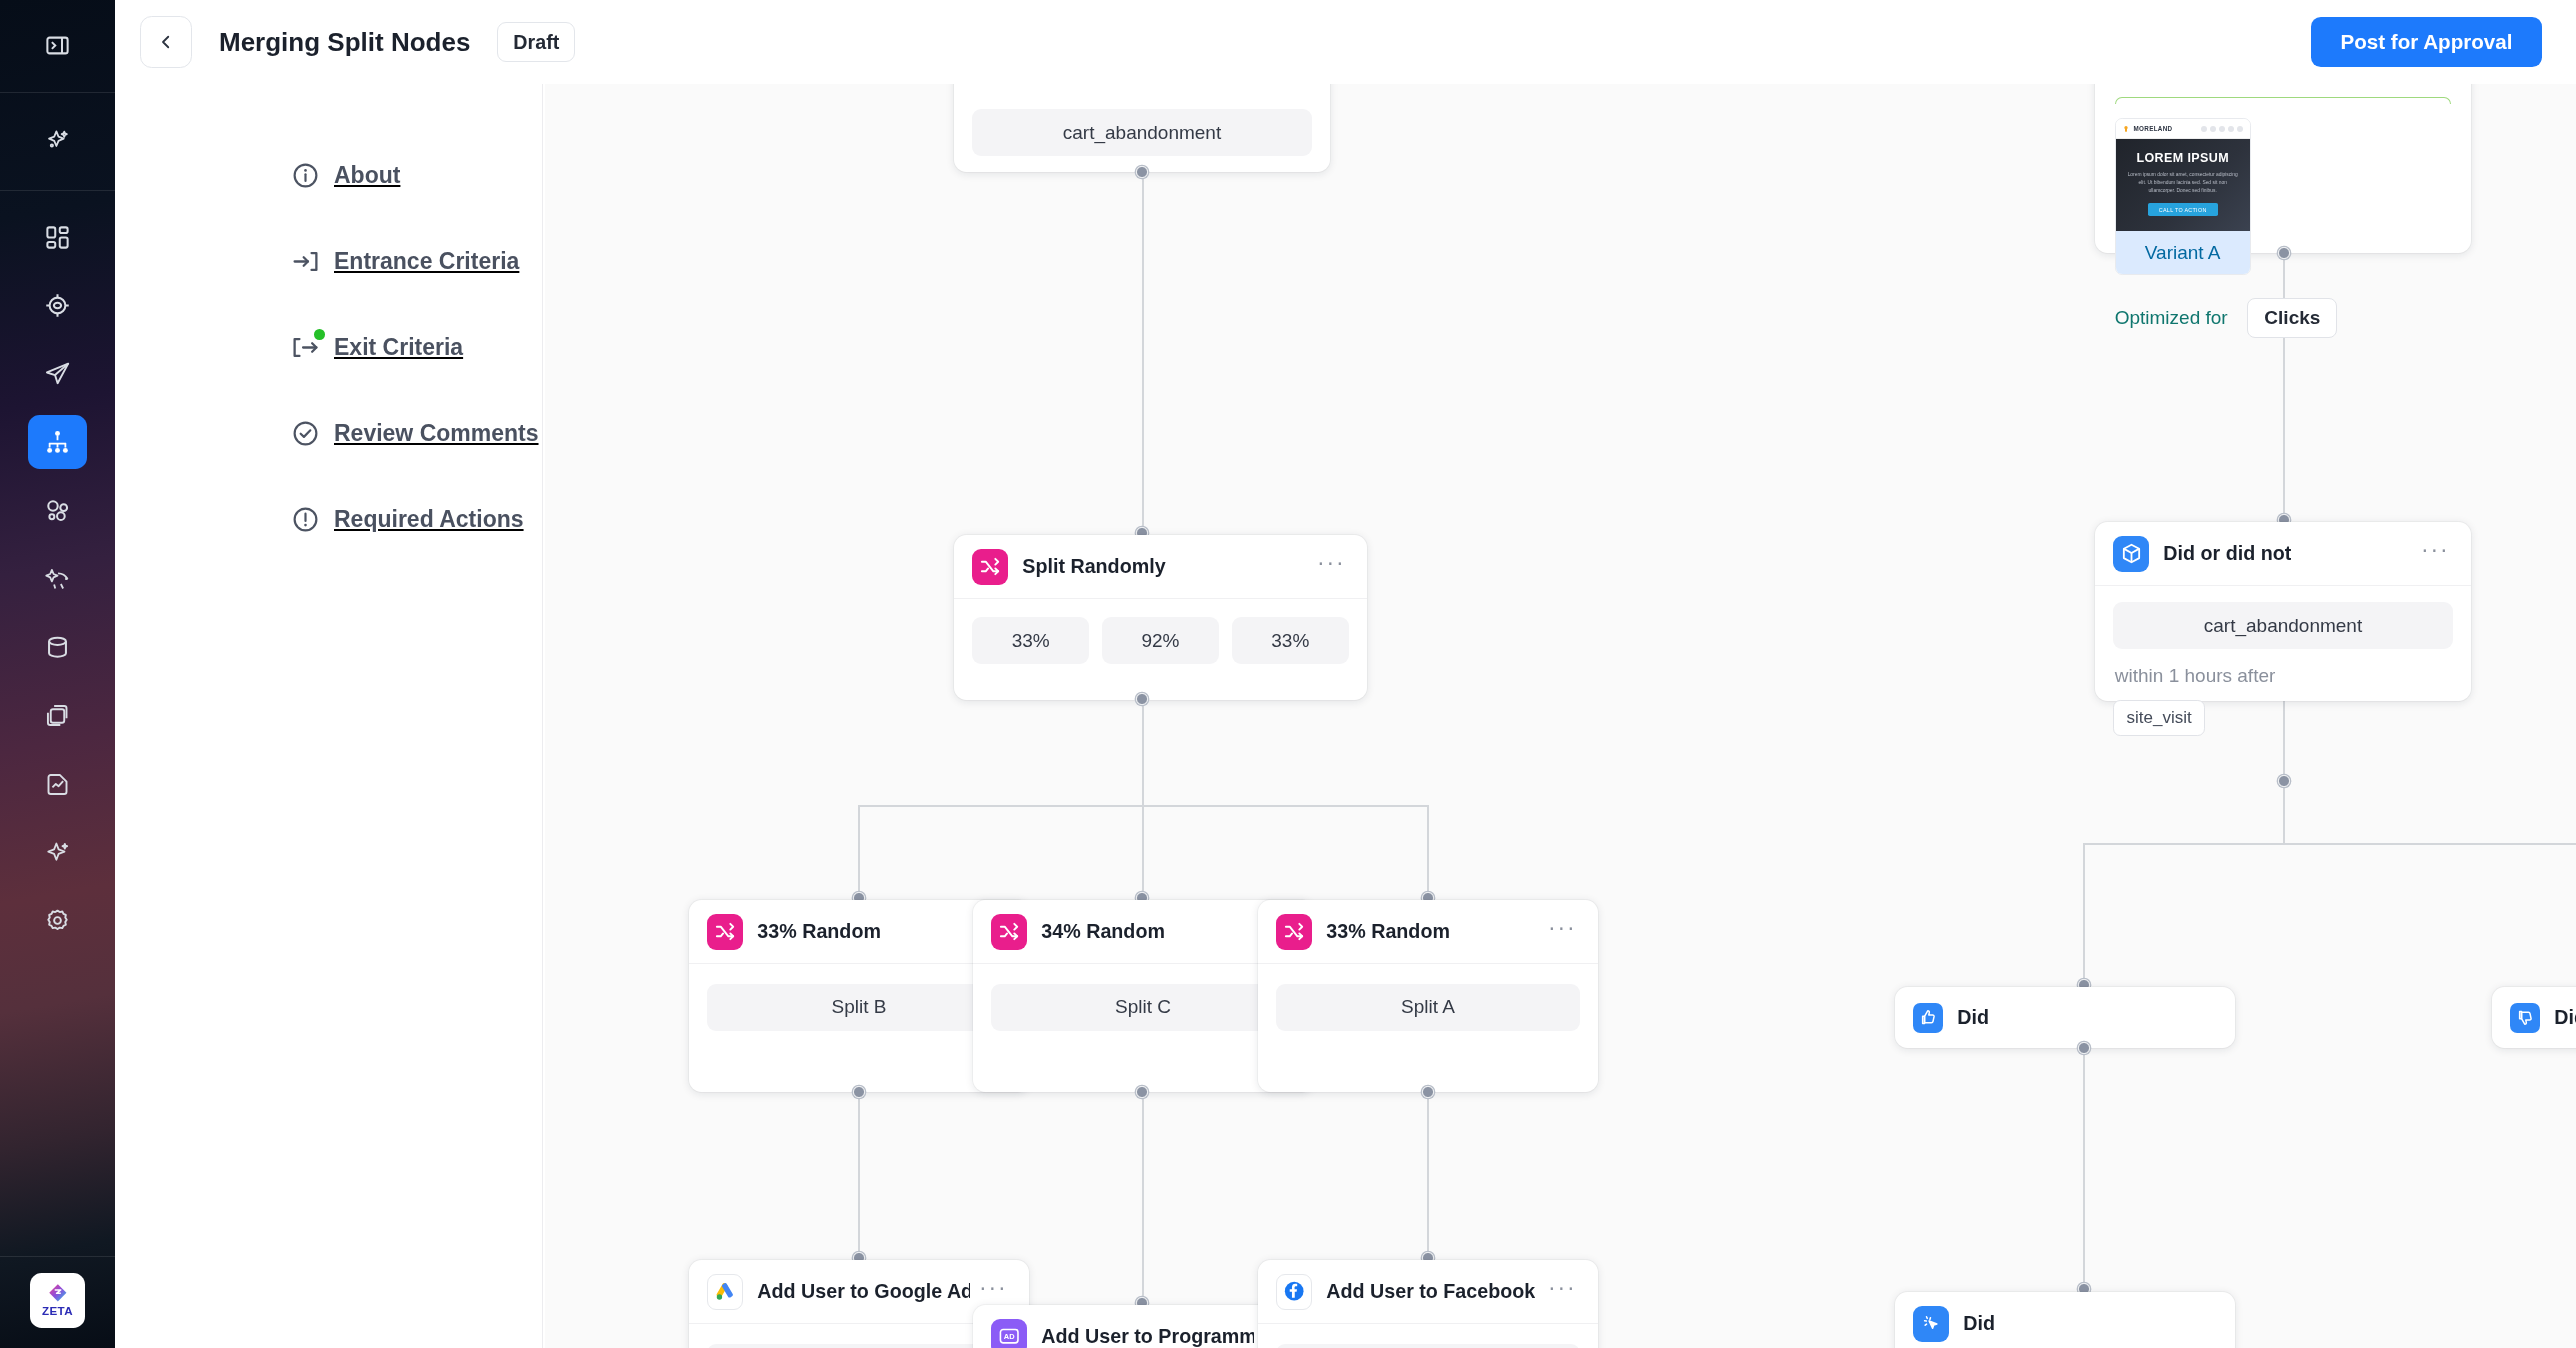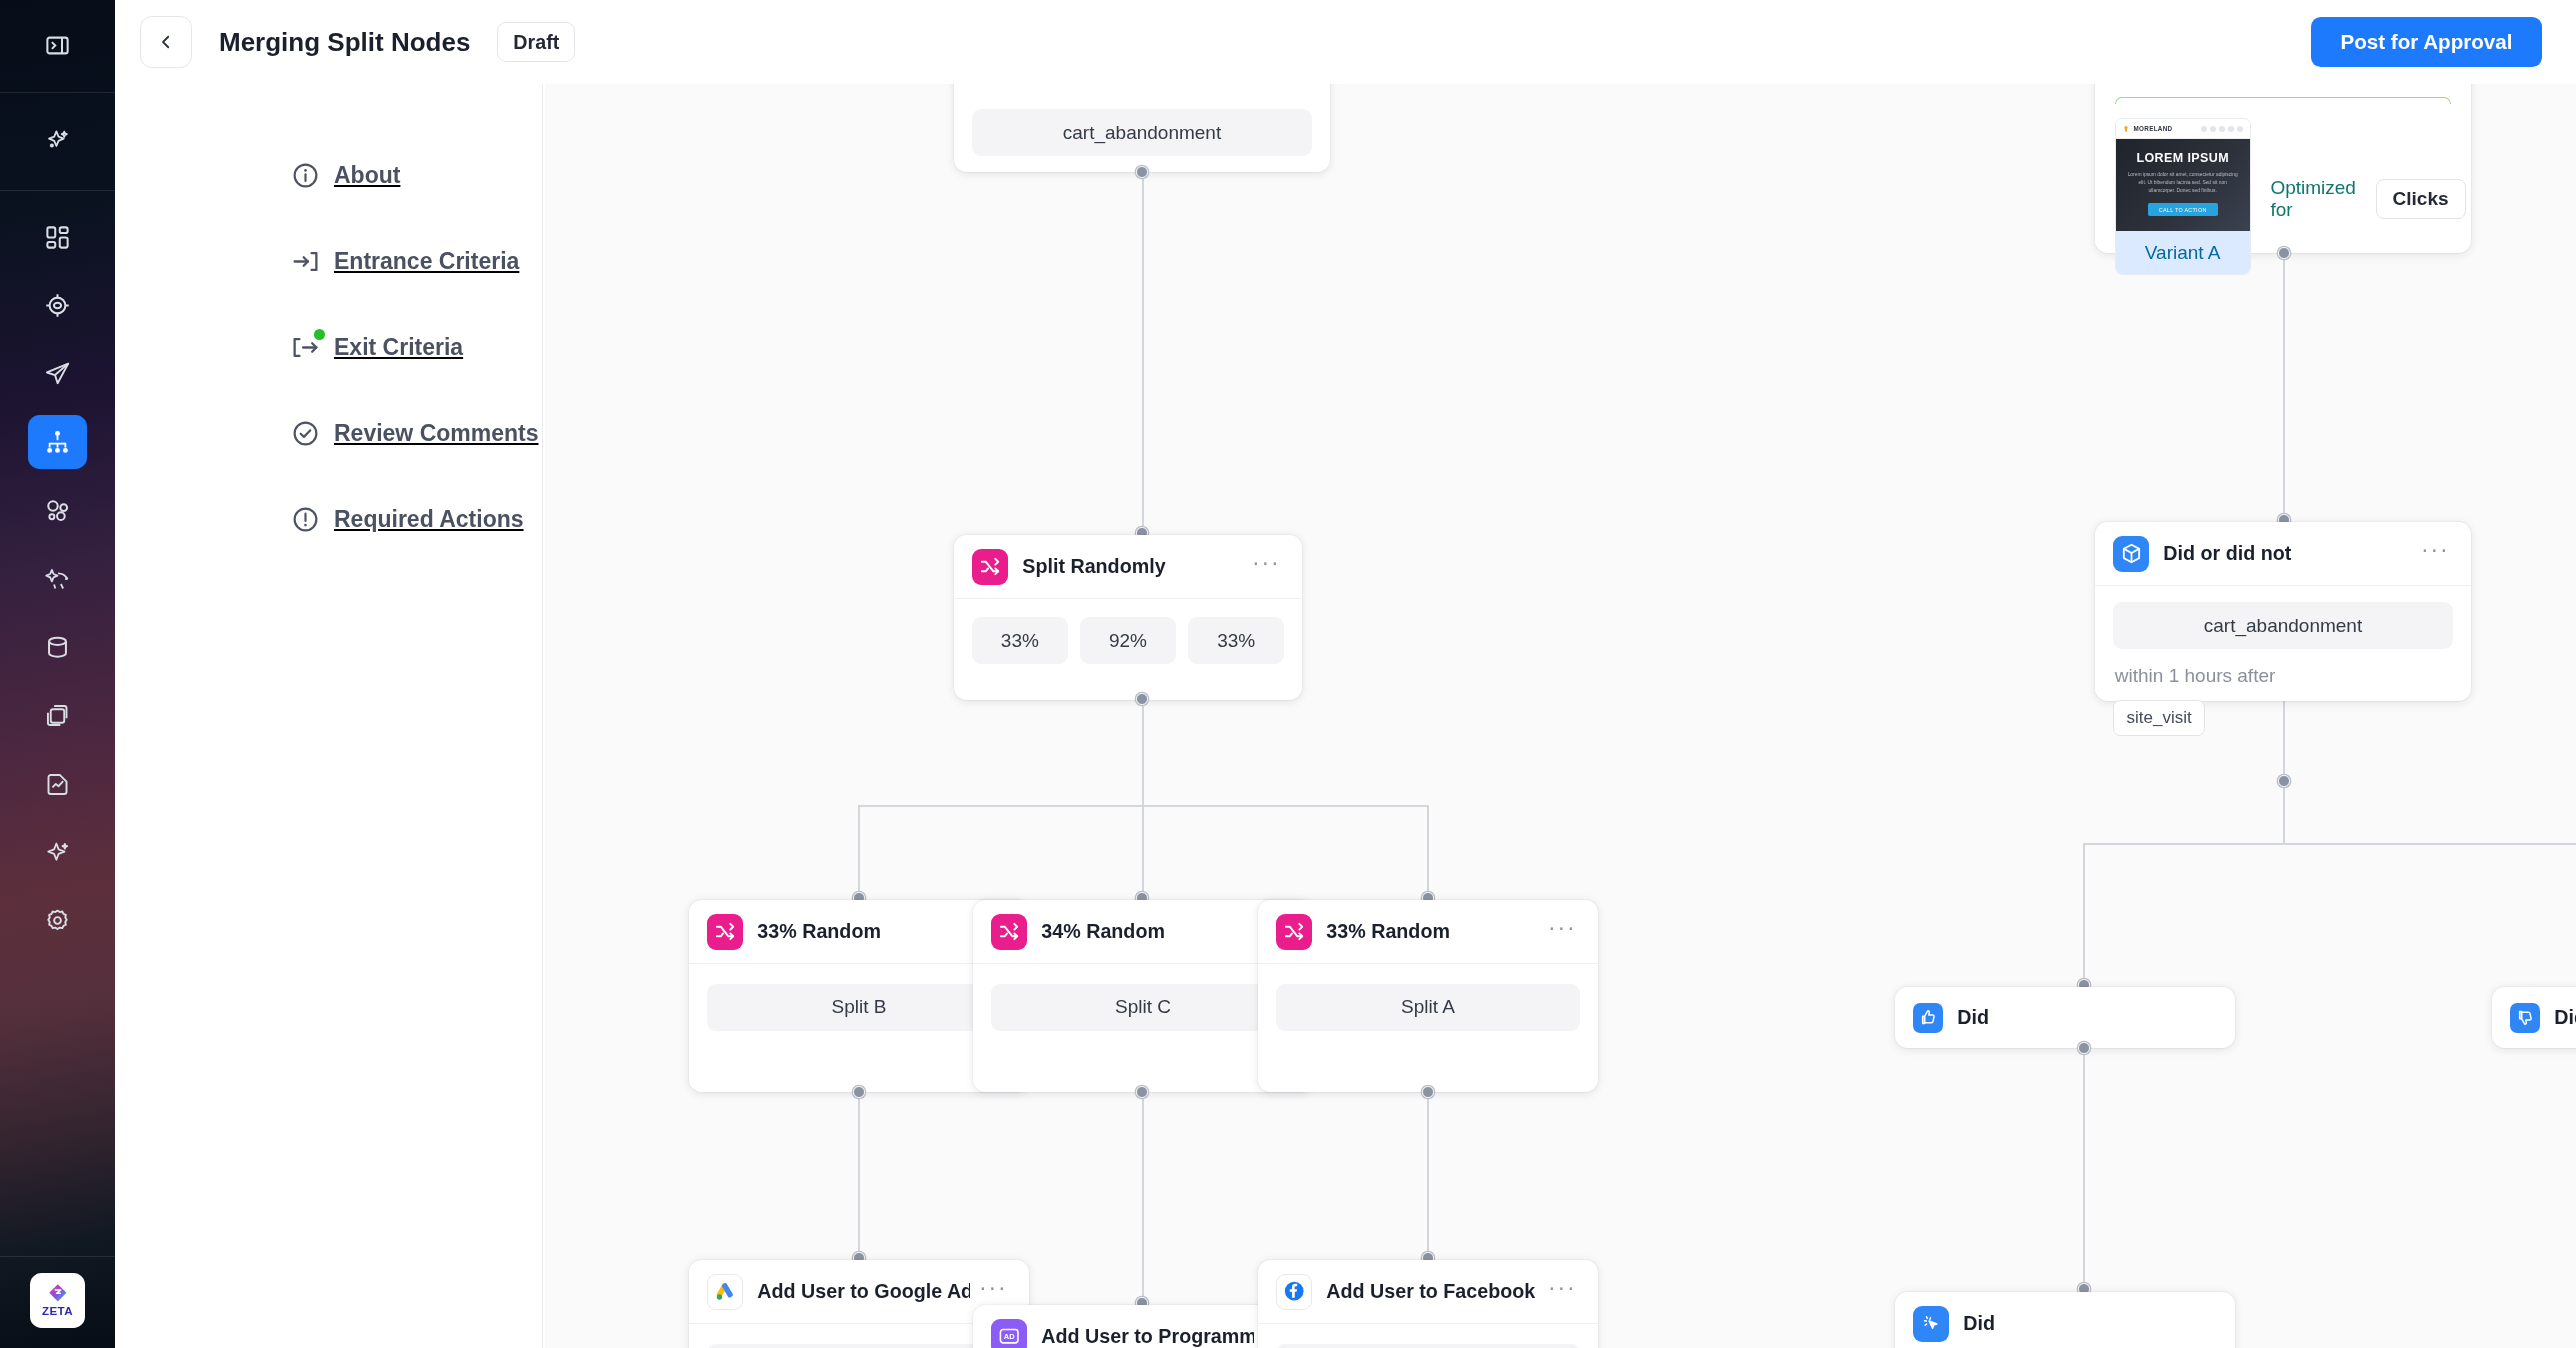--- a/index.html
+++ b/index.html
@@ -400,21 +400,21 @@
 
     <div class="node" style="left:409px; top:-64px; width:376px; height:152px;">
       <div class="node-body" style="padding-top:89px;">
         <div class="pill">cart_abandonment</div>
       </div>
     </div>
     <div class="port" style="left:591px; top:82px;"></div>
 
     <div class="node" style="left:1550px; top:-64px; width:376px; height:233px;">
       <div class="green-top-strip" style="margin-top:77px;"></div>
-      <div style="display:flex; gap:19.7px; padding:14.3px 19.7px 0 19.7px;">
+      <div style="display:flex; gap:19.7px; padding:14.3px 19.7px 0 19.7px;flex-direction:column;">
         <div class="variant-card">
           <div class="vc-bar">
             <svg viewBox="0 0 24 24" width="8" height="8">
               <circle cx="12" cy="8" r="5" fill="#f5a623"></circle>
                 <rect x="9" y="12" width="6" height="8" fill="#f5a623"></rect>
             </svg>
             <span class="vc-brand">MORELAND</span>
             <span class="vc-dots">
               <i></i>
                 <i></i>
@@ -432,21 +432,21 @@
         </div>
         <div class="opt-row">
           <span class="opt-label">Optimized for</span>
           <span class="opt-chip">Clicks</span>
         </div>
       </div>
     </div>
     <div class="port" style="left:1733px; top:163px;"></div>
 
     <div class="port" style="left:591px; top:443px;"></div>
-    <div class="node" style="left:409px; top:451px; width:348px; height:165px;">
+    <div class="node" style="left:409px; top:451px; width:413px; height:165px;">
       <div class="node-head">
         <span class="node-icon ic-pink">
           <svg viewBox="0 0 24 24" fill="none" stroke="#fff" stroke-width="2" stroke-linecap="round" stroke-linejoin="round">
             <path d="M3 7h4l8 10h5"></path>
               <path d="M17 4l3 3-3 3"></path>
             <path d="M3 17h4l2.5-3"></path>
               <path d="M17 14l3 3-3 3"></path>
           </svg>
         </span>
         <span class="node-title">Split Randomly</span>

